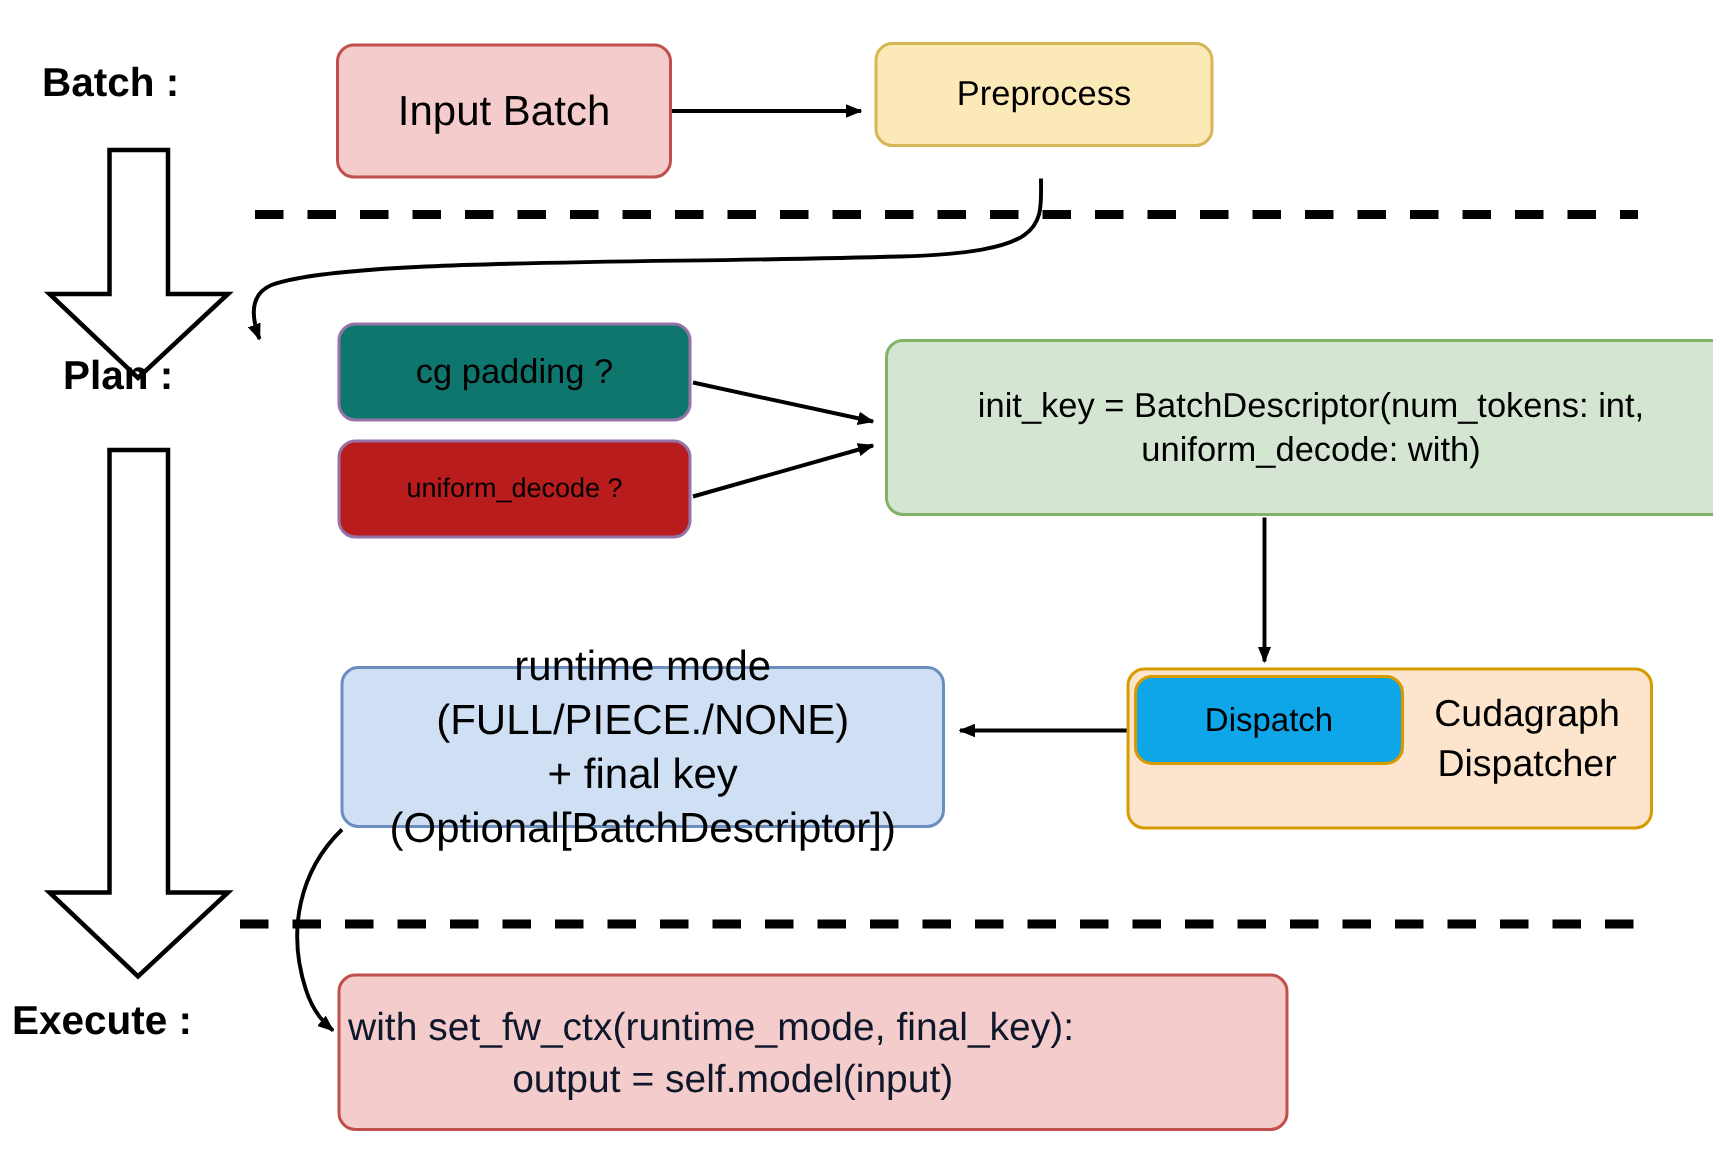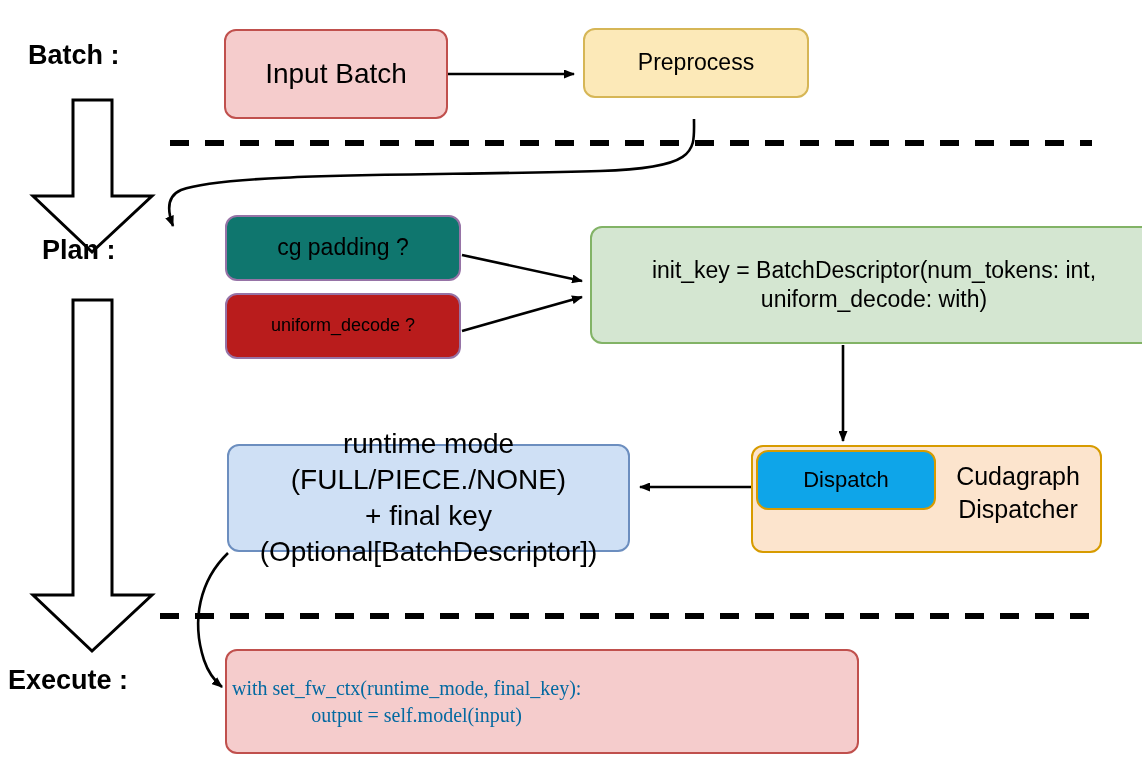--- a/index.html
+++ b/index.html
@@ -93,25 +93,25 @@
     left: 225px; top: 649px; width: 634px; height: 105px;
     background: #f5cccc; border-color: #c0504d;
     font-family: "Liberation Mono", monospace;
     font-size: 22px;
     justify-content: flex-start;
     align-items: center;
     padding-left: 5px;
   }
   .code-pre {
     margin: 0;
-    font-family: Liberation Serif, serif;
-    font-size: 20px;
+    font-family: Liberation Sans, sans-serif;
+    font-size: 26px;
     line-height: 1.32;
     white-space: pre;
-    color: #0369a1;
+    color: #0f172a;
   }
   .nl { display: block; }
 </style>
 </head>
 <body>
 
 <div id="canvas">
 
   <svg class="layer" viewBox="0 0 1142 770">
     <defs>

